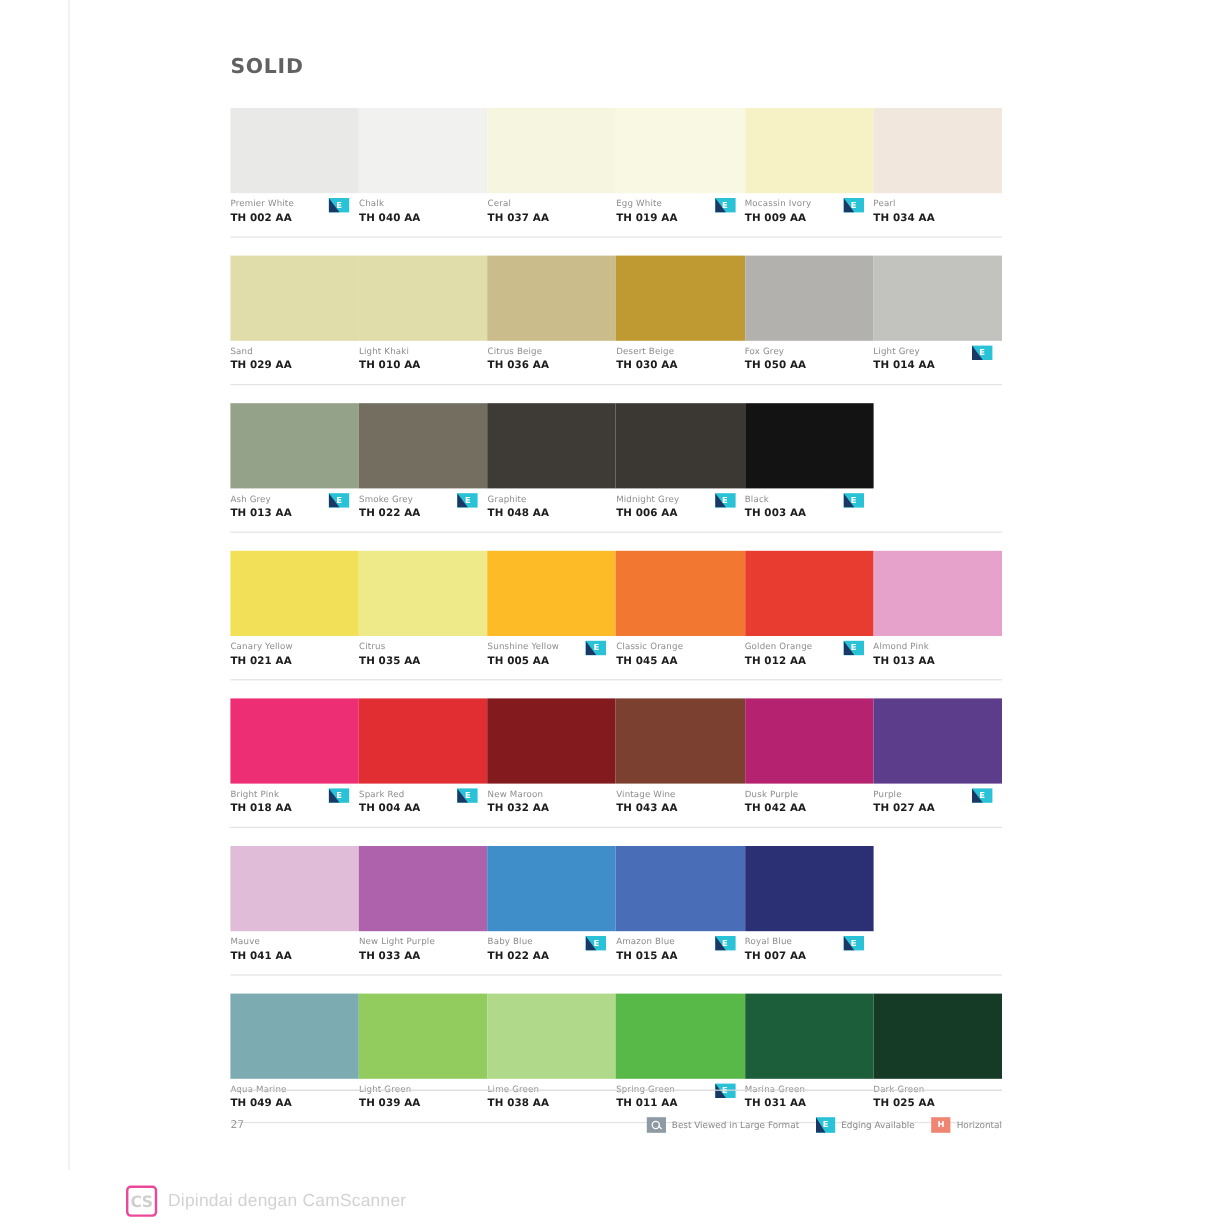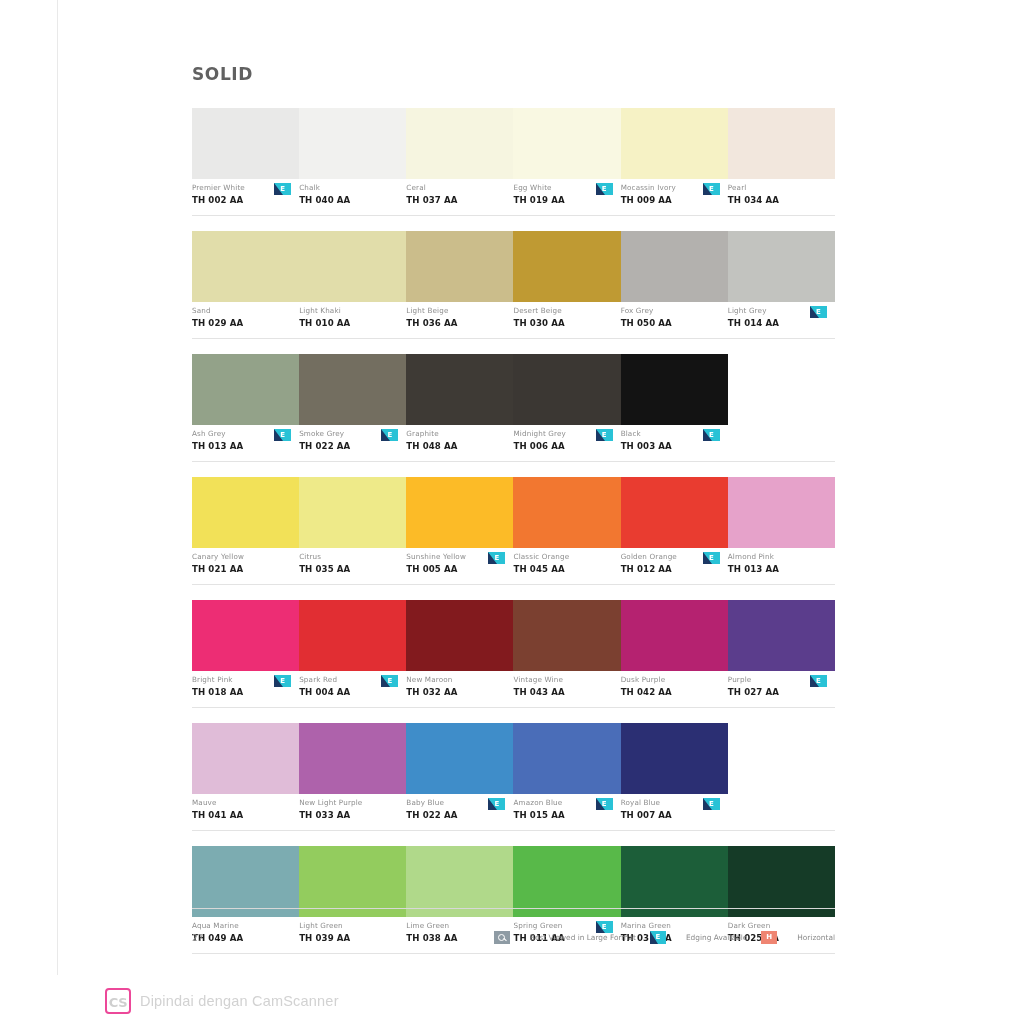--- a/index.html
+++ b/index.html
@@ -29,21 +29,21 @@
     position: absolute;
     left: 0; top: 0;
     width: 1024px;
     height: 975px;
     background: #ffffff;
   }
 
   .content {
     position: absolute;
     left: 192px;
-    top: 64px;
+    top: 46px;
     width: 643px;
   }
 
   .page-title {
     font-size: 17px;
     font-weight: bold;
     letter-spacing: 0.6px;
     color: #616161;
     margin: 0 0 24px 0;
     font-family: "DejaVu Sans", sans-serif;
@@ -152,21 +152,21 @@
     font-family: "DejaVu Sans", sans-serif;
   }
   .legend {
     display: flex;
     align-items: center;
     gap: 14px;
   }
   .legend-item {
     display: flex;
     align-items: center;
-    gap: 20px;
+    gap: 5px;
   }
   .legend-text {
     font-size: 7.4px;
     color: #8a8a8a;
     white-space: nowrap;
     font-family: "DejaVu Sans", sans-serif;
   }
   .badge-search {
     position: relative;
     width: 16px; height: 13px;
@@ -315,21 +315,21 @@
           <div class="row-labels">
             <div class="label-cell">
               <div class="sw-name">Sand</div>
               <div class="sw-code">TH 029 AA</div>
             </div>
             <div class="label-cell">
               <div class="sw-name">Light Khaki</div>
               <div class="sw-code">TH 010 AA</div>
             </div>
             <div class="label-cell">
-              <div class="sw-name">Light Beige</div>
+              <div class="sw-name">Citrus Beige</div>
               <div class="sw-code">TH 036 AA</div>
             </div>
             <div class="label-cell">
               <div class="sw-name">Desert Beige</div>
               <div class="sw-code">TH 030 AA</div>
             </div>
             <div class="label-cell">
               <div class="sw-name">Fox Grey</div>
               <div class="sw-code">TH 050 AA</div>
             </div>

